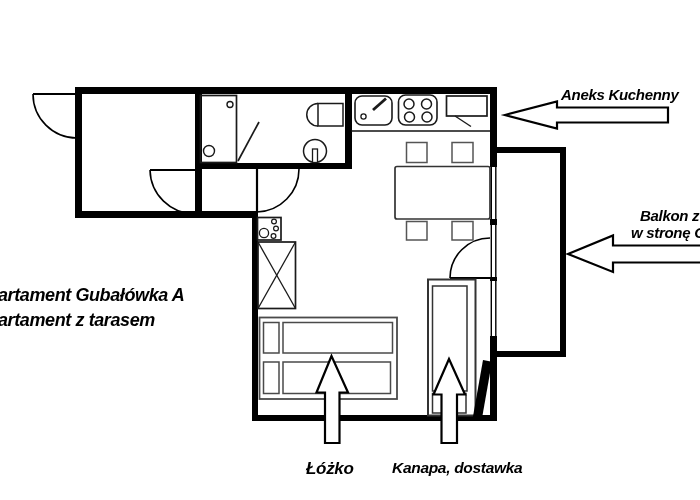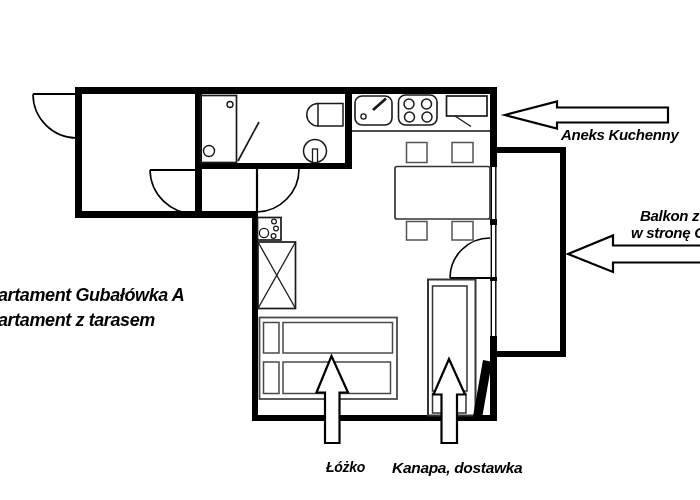--- a/index.html
+++ b/index.html
@@ -8,26 +8,26 @@
     background:#ffffff;
     font-family:"Liberation Sans","DejaVu Sans",sans-serif;
   }
   #stage{position:absolute;left:0;top:0;width:700px;height:500px;}
   svg{position:absolute;left:0;top:0;}
   .lbl{
     position:absolute;
     font-weight:bold;font-style:italic;color:#000;
     white-space:nowrap;letter-spacing:-0.3px;
   }
-  .lbl-kitchen{left:561px;top:86px;font-size:15px;margin-top:40px;}
+  .lbl-kitchen{left:561px;top:86px;font-size:15px;}
   .lbl-balcony1{left:640px;top:207px;font-size:15px;}
   .lbl-balcony2{left:631px;top:224px;font-size:15px;}
   .lbl-title1{left:-2px;top:285px;font-size:18px;letter-spacing:-0.4px;}
   .lbl-title2{left:-2px;top:310px;font-size:18px;letter-spacing:-0.4px;}
-  .lbl-bed{left:313px;top:459px;width:52px;text-align:right;font-size:14px;}
+  .lbl-bed{left:306px;top:459px;width:52px;text-align:left;font-size:17px;}
   .lbl-sofa{left:392px;top:459px;font-size:15.5px;text-align:right;}
 </style>
 </head>
 <body>
 
 <div id="stage">
 
 <svg width="700" height="500" viewBox="0 0 700 500">
 
   <g fill="#000000">

